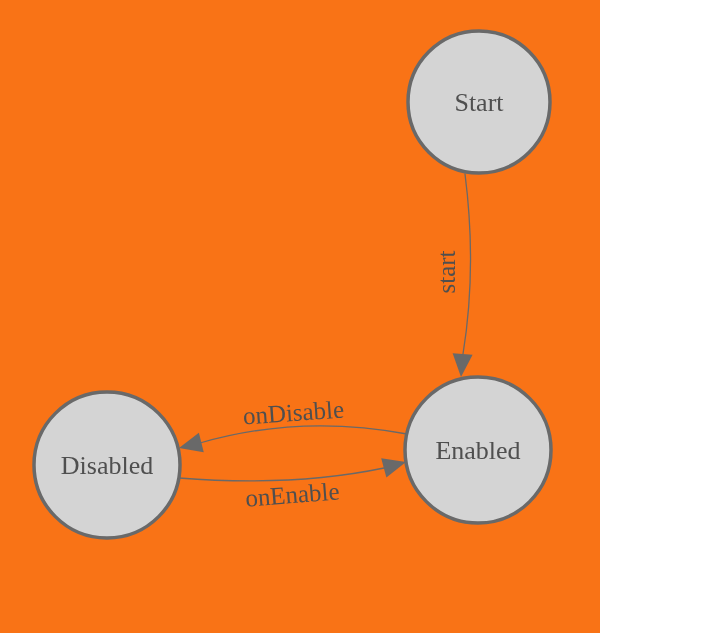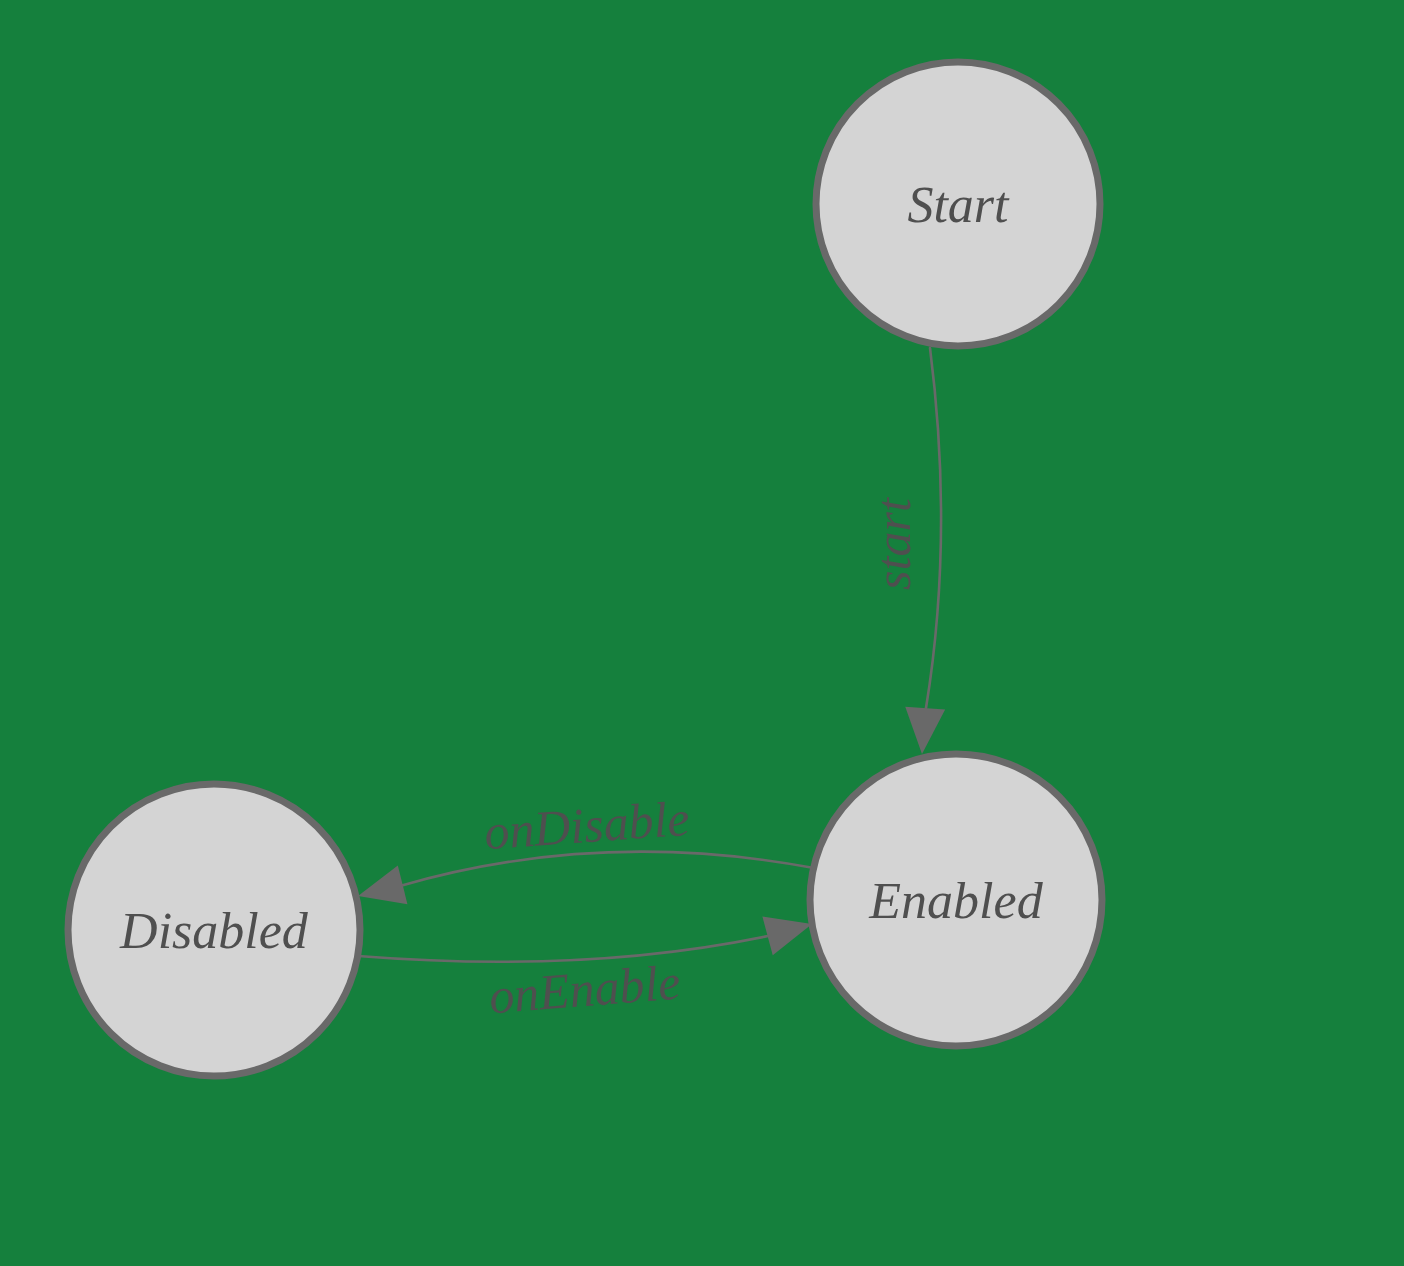--- a/index.html
+++ b/index.html
@@ -3,26 +3,25 @@
 <meta charset="utf-8">
 <title>Diagram</title>
 <style>
   html, body {
     margin: 0;
     padding: 0;
     background: #ffffff;
   }
   .canvas {
     position: relative;
-    width: 702px;
+    width: 600px;
     height: 633px;
-    background: #15803d;
+    background: #f97316;
     overflow: hidden;
     font-family: "Liberation Serif", serif;
-    font-style: italic;
   }
   svg text {
     font-family: "Liberation Serif", serif;
   }
 </style>
 </head>
 <body>
 
 <div class="canvas">
   <svg id="diagram" xmlns="http://www.w3.org/2000/svg" width="702" height="633" viewBox="0 0 702 633">

